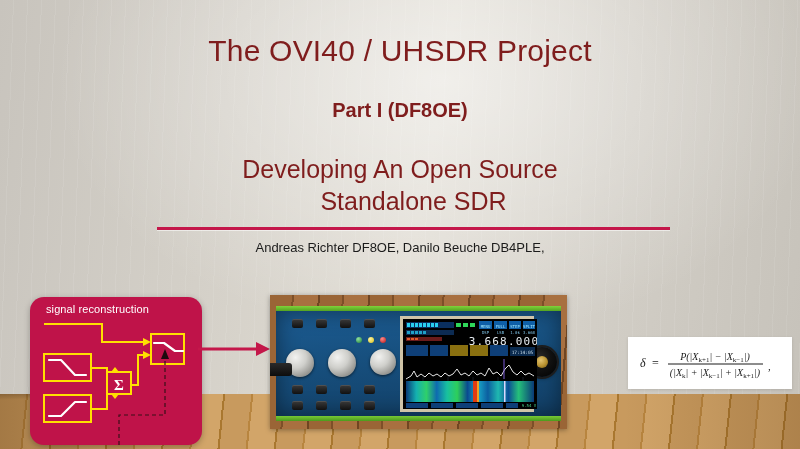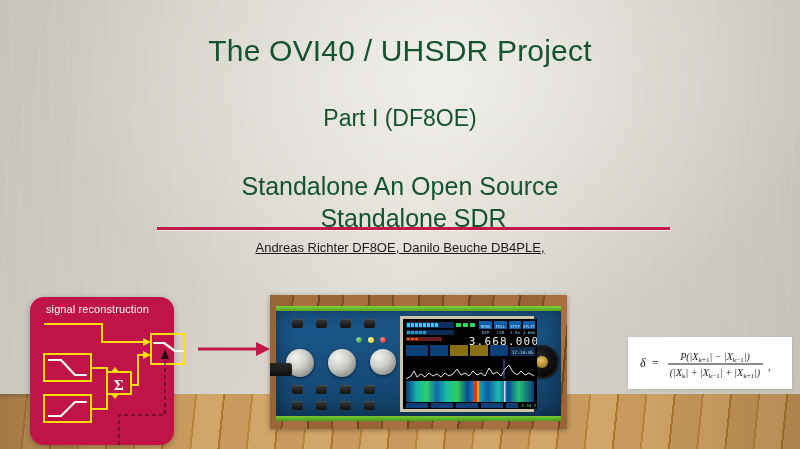--- a/index.html
+++ b/index.html
@@ -51,34 +51,34 @@
     content:"";
     position:absolute; inset:0;
     background: linear-gradient(90deg, rgba(80,45,10,.30) 0%, rgba(80,45,10,0) 22%, rgba(80,45,10,0) 78%, rgba(80,45,10,.22) 100%);
   }
 
   
   .title-block {
     position: absolute;
     left: 0; top: 0; width: 800px;
     text-align: center;
-    color: #14532d;
+    color: #7f1d1d;
   }
   .t-main {
     font-size: 30px;
     font-weight: 400;
     letter-spacing: .2px;
     margin: 0;
     padding-top: 36px;
     line-height: 1.0;
   }
   .t-part {
-    font-size: 23px;
-    font-weight: 400;
-    margin: 15px;
+    font-size: 20px;
+    font-weight: 700;
+    margin: 8px;
     padding-top: 26px;
     line-height: 1.0;
   }
   .t-sub {
     font-size: 25px;
     font-weight: 400;
     margin: 0;
     padding-top: 26px;
     line-height: 1.26;
   }
@@ -95,27 +95,27 @@
   }
 
   .authors {
     position: absolute;
     left: 0; top: 237px; width: 800px;
     text-align: center;
     font-size: 13px;
     color: #1b1b1b;
     line-height: 1.72;
   }
-  .authors .ln { display: block; text-decoration: underline; }
+  .authors .ln { display: block; }
 
   
   .diagram {
     position: absolute;
     left: 30px; top: 297px;
-    width: 144px; height: 148px;
+    width: 172px; height: 148px;
     background: #bf1349;
     border-radius: 14px;
     box-shadow: 0 2px 6px rgba(0,0,0,.28);
   }
   .diagram-title {
     position: absolute;
     left: 16px; top: 6px;
     font-size: 11px;
     color: #ffffff;
     letter-spacing: .1px;
@@ -208,21 +208,21 @@
 
 <div id="slide">
 
   <div class="bg-wall"></div>
   <div class="bg-floor"></div>
 
   <div class="title-block">
     <h1 class="t-main">The OVI40 / UHSDR Project</h1>
     <h2 class="t-part">Part I (DF8OE)</h2>
     <h3 class="t-sub">
-      <span class="ln1">Standalone An Open Source</span>
+      <span class="ln1">Developing An Open Source</span>
       <span class="ln2">Standalone SDR</span>
     </h3>
   </div>
 
   <div class="rule"></div>
 
   <div class="authors">
     <span class="ln">Andreas Richter DF8OE, Danilo Beuche DB4PLE,</span>
   </div>
 

